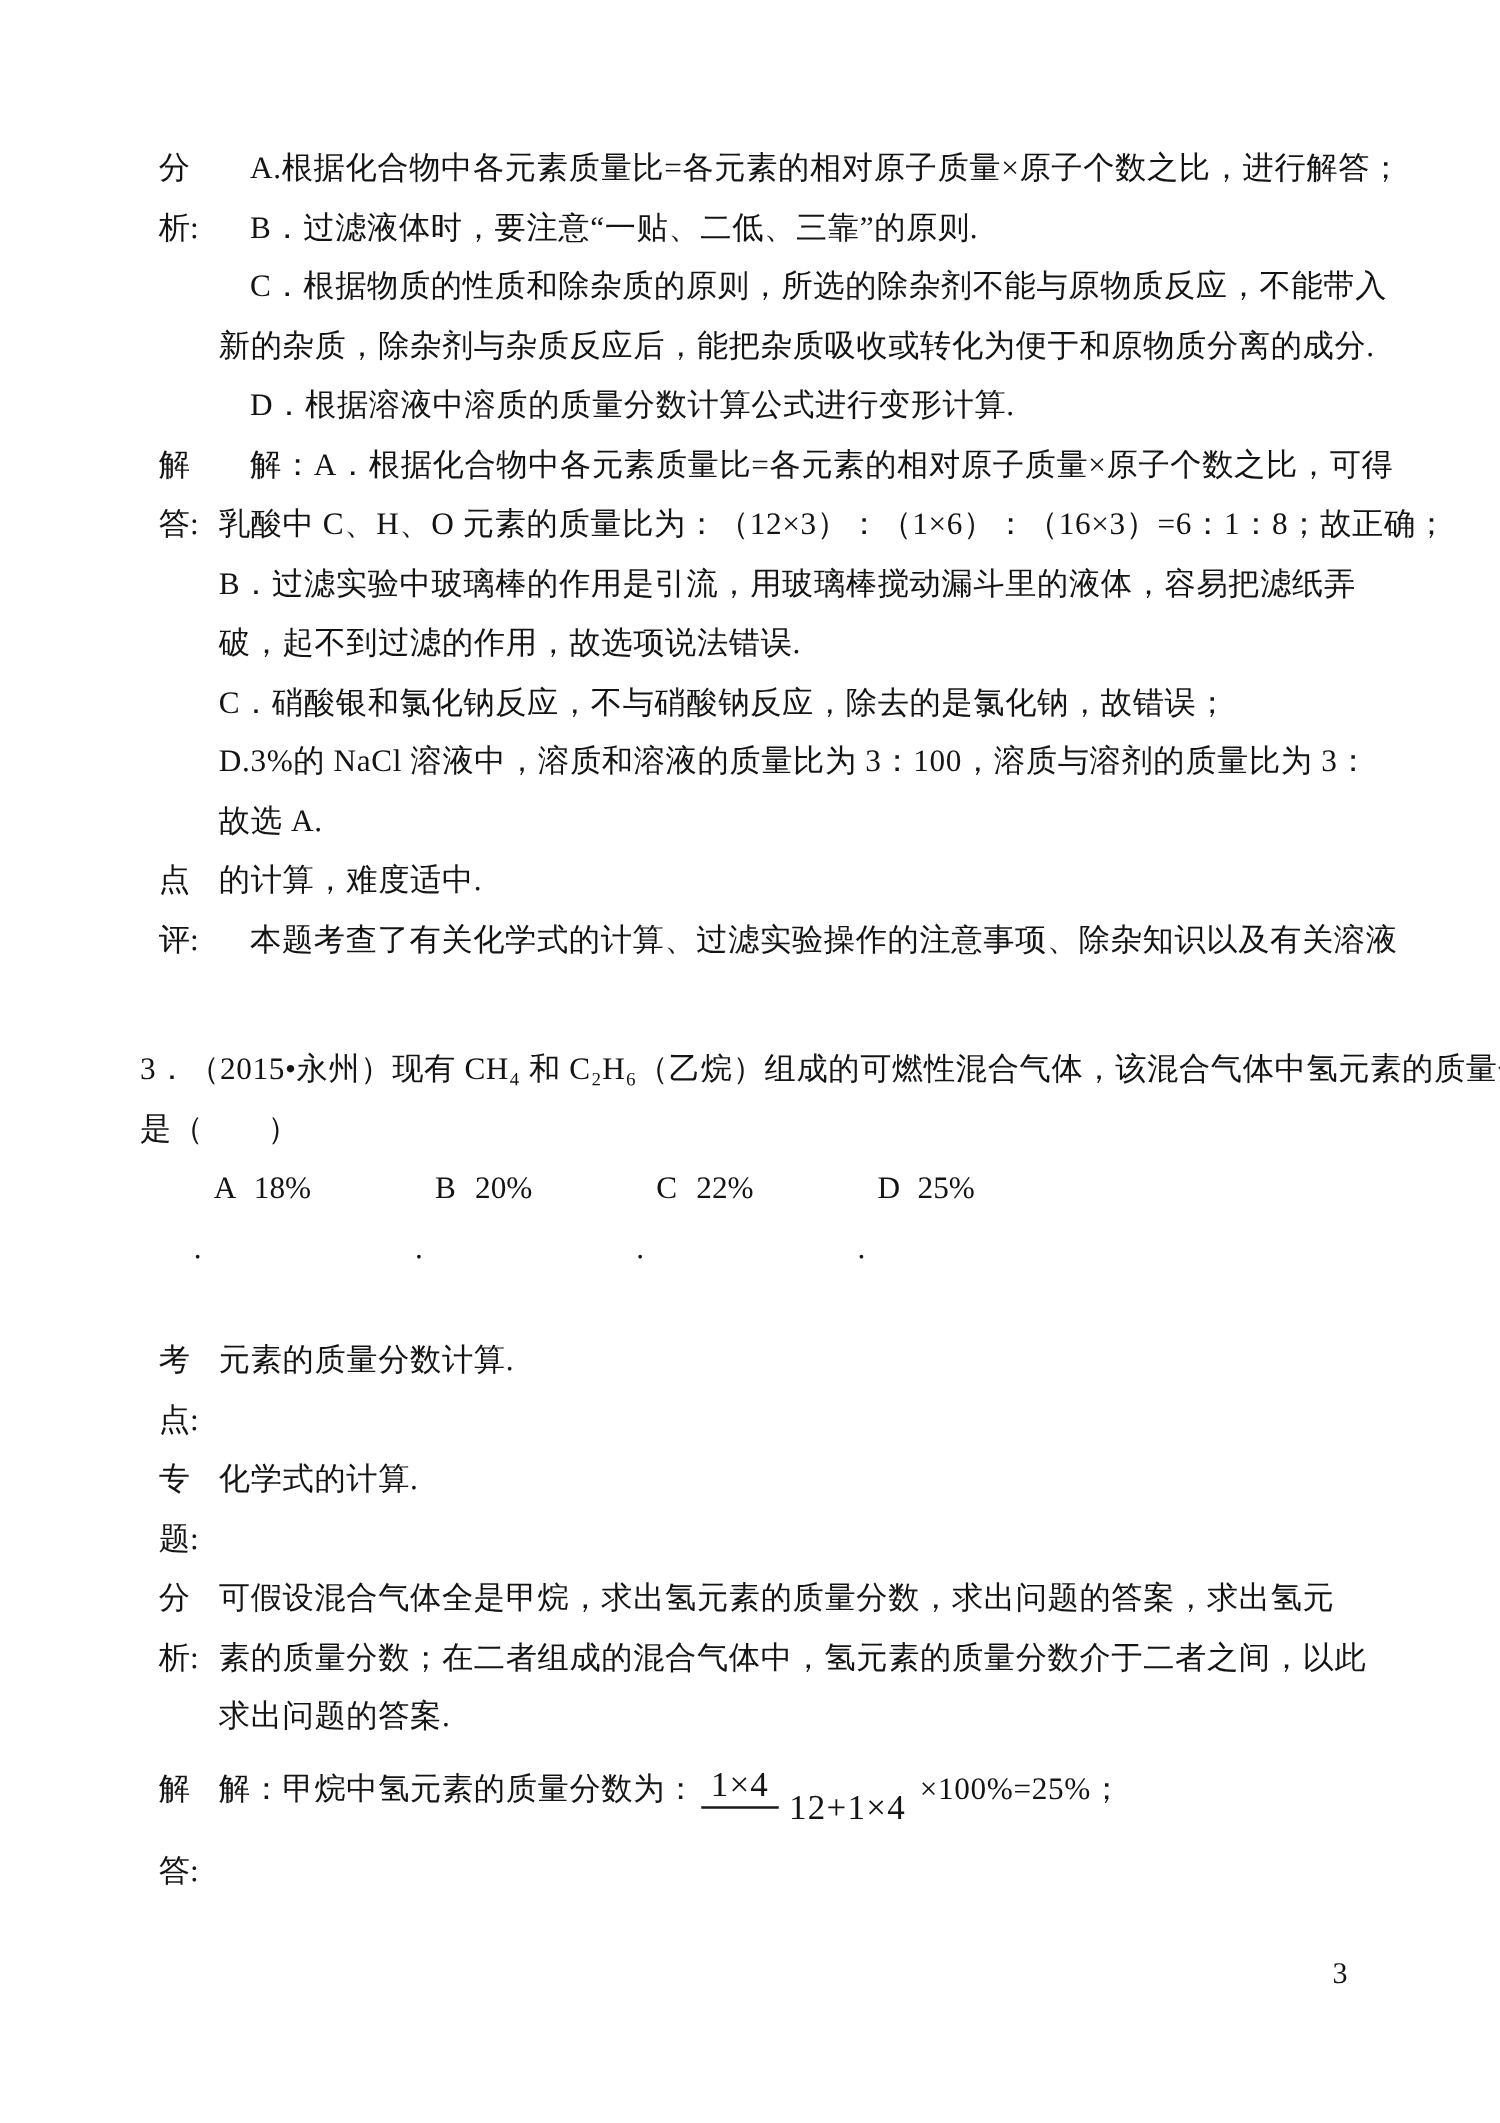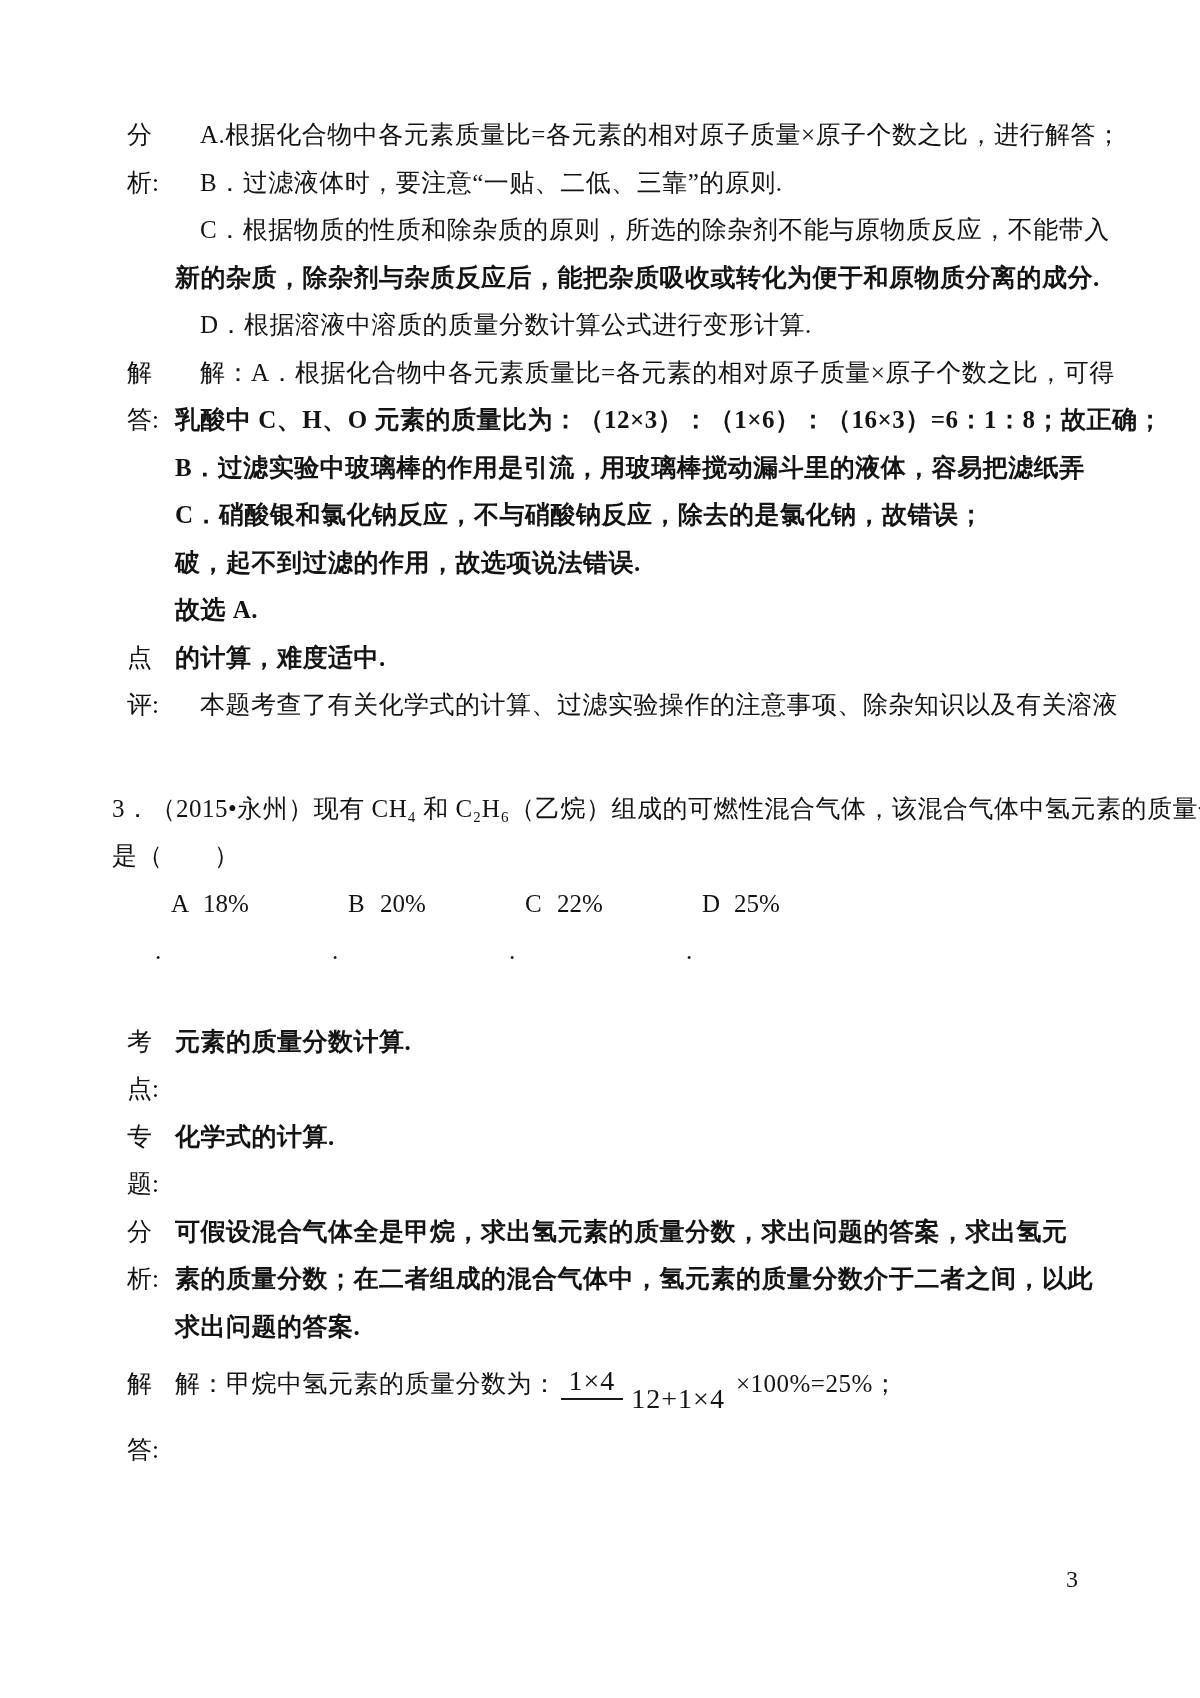--- a/index.html
+++ b/index.html
@@ -23,21 +23,21 @@
     height: 47.5px; line-height: 47.5px;
     font-size: 25px; white-space: nowrap;
   }
   .content-col { flex: 1 1 auto; min-width: 0; }
   .line {
     height: 47.5px; line-height: 47.5px;
     font-size: 25px; white-space: nowrap;
     letter-spacing: 0.5px;
   }
   .content-col .line.main { padding-left: 25px; }
-  .content-col .line.cont { padding-left: 0; font-weight: bold; }
+  .content-col .line.cont { padding-left: 0; }
   
   .q3-block { margin-top: 56px; }
   .stem-line {
     height: 47.5px; line-height: 47.5px;
     font-size: 25px; white-space: nowrap; letter-spacing: 0.5px;
   }
   
   .options-row { display: flex; margin-left: 59px; }
   .option { flex: 0 0 177px; height: 47.5px; line-height: 47.5px; font-size: 25px; white-space: nowrap; }
   .opt-letter { display: inline-block; min-width: 32px; }
@@ -92,24 +92,25 @@
       <div class="lbl">答:</div>
     </div>
     <div class="content-col">
 
         <div class="line main">解：A．根据化合物中各元素质量比=各元素的相对原子质量×原子个数之比，可得</div>
 
         <div class="line cont">乳酸中 C、H、O 元素的质量比为：（12×3）：（1×6）：（16×3）=6：1：8；故正确；</div>
 
         <div class="line cont">B．过滤实验中玻璃棒的作用是引流，用玻璃棒搅动漏斗里的液体，容易把滤纸弄</div>
 
+        <div class="line cont">破，起不到过滤的作用，故选项说法错误.</div>
+
         <div class="line cont">C．硝酸银和氯化钠反应，不与硝酸钠反应，除去的是氯化钠，故错误；</div>
 
-        <div class="line cont">破，起不到过滤的作用，故选项说法错误.</div>
-
+        <div class="line cont">D.3%的 NaCl 溶液中，溶质和溶液的质量比为 3：100，溶质与溶剂的质量比为 3：</div>
 
 
         <div class="line cont">故选 A.</div>
       </div>
   </section>
 
   <section class="labeled">
     <div class="label-col">
       <div class="lbl">点</div>
       <div class="lbl">评:</div>

